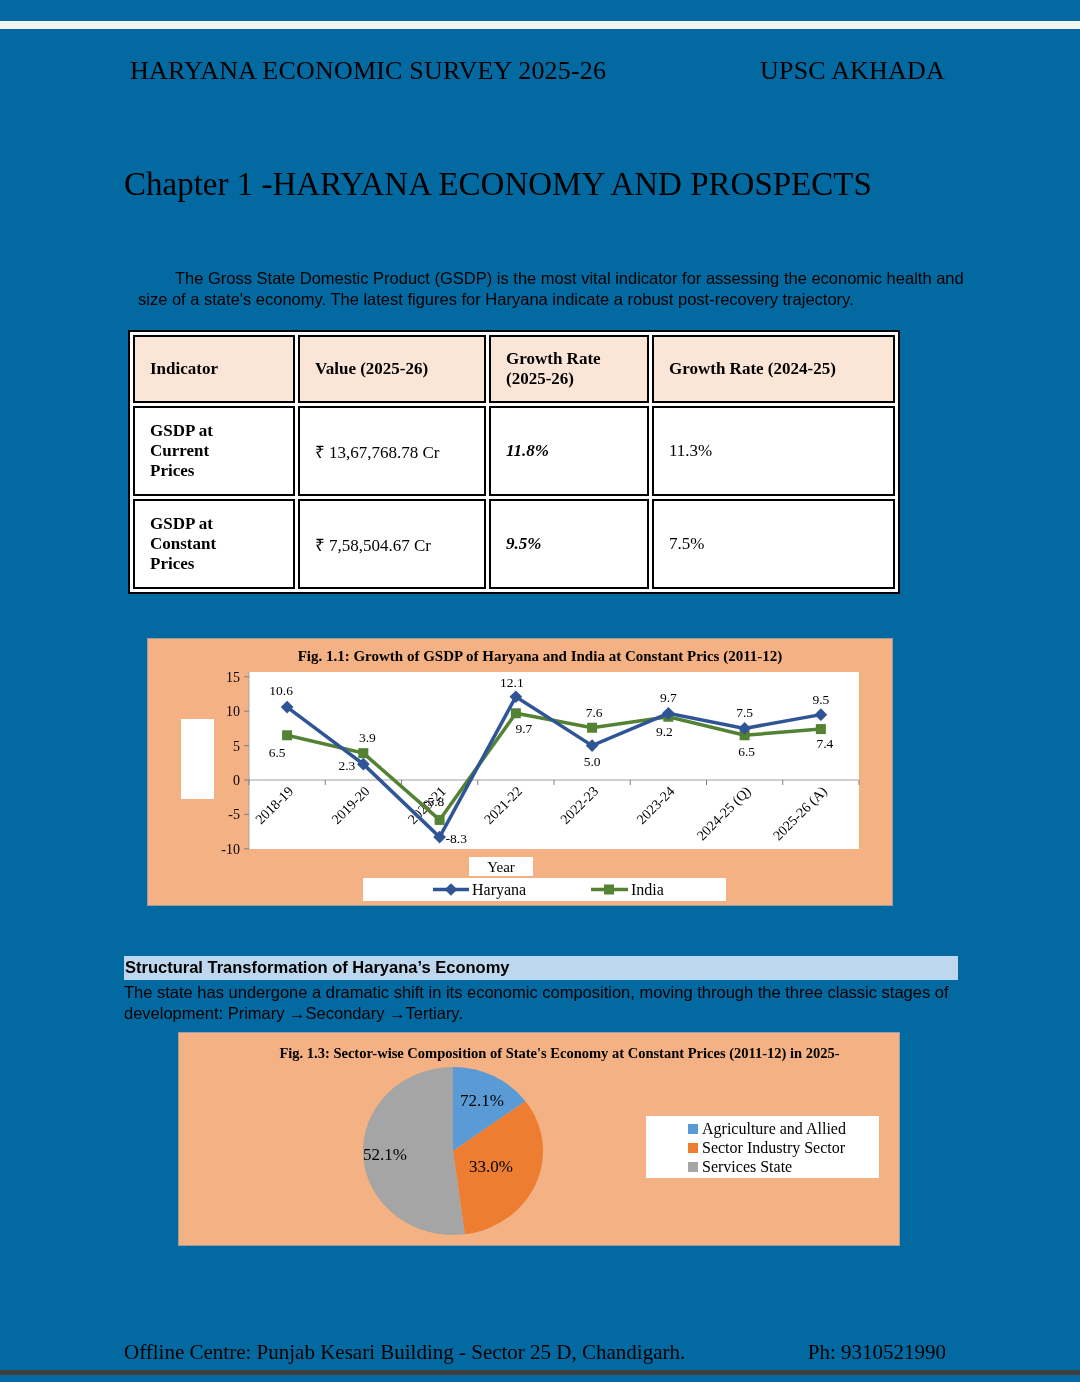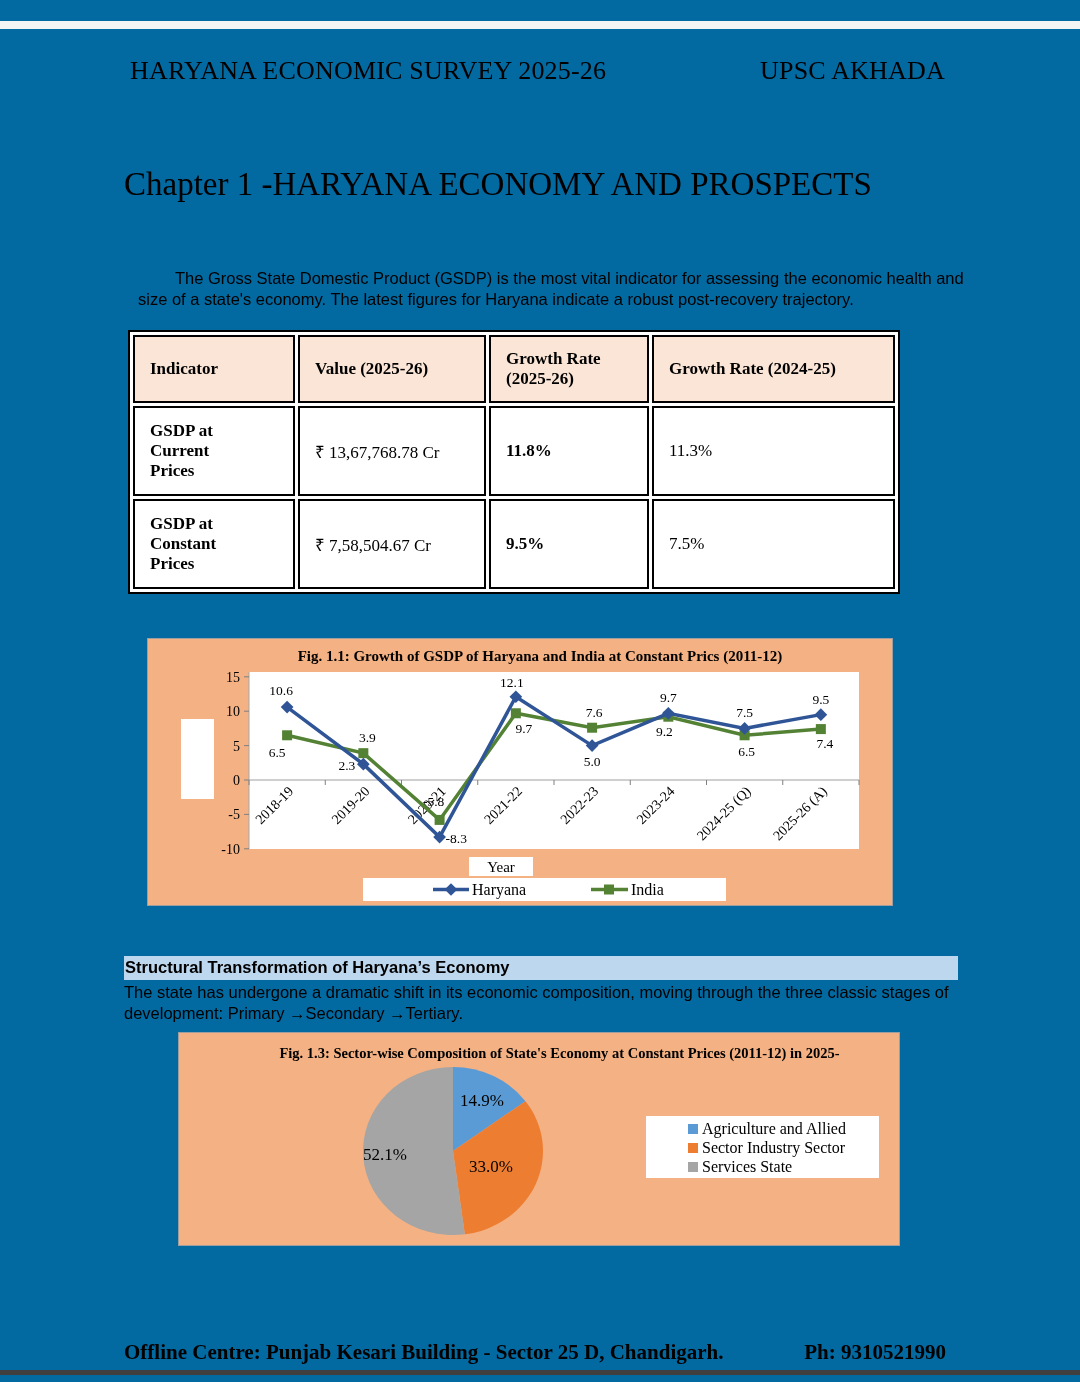--- a/index.html
+++ b/index.html
@@ -33,21 +33,21 @@
     font-size:17px;
   }
   table.gsdp td, table.gsdp th {
     border:2px solid #000; vertical-align:middle;
     text-align:left; padding:6px 8px 6px 15px;
   }
   table.gsdp th { background:#FBE5D6; font-weight:bold; height:68px; }
   table.gsdp td { height:90px; background:#fff; }
   .c1 { width:162px; } .c2 { width:188px; } .c3 { width:160px; } .c4 { width:243px; }
   .ind-wrap { display:inline-block; width:82px; font-weight:bold; }
-  .bold { font-weight:bold; }
+  .bold { font-weight:bold;font-style:italic; }
   
   .chart1-box {
     left:147px; top:638px; width:746px; height:268px;
     background:#F4B183; border:1px solid #9e9e9e;
   }
   .chart1-title {
     position:absolute; left:0; top:9px; width:100%;
     text-align:center; font-weight:bold; font-size:15px;margin-left:20px;
   }
   .chart1-svg { position:absolute; left:0; top:32px; }
@@ -78,21 +78,21 @@
     background:#fff; padding:3px 0 0 12px; font-size:16px;
   }
   .pie-legend .row { height:19px; line-height:19px; white-space:nowrap;margin-left:30px; }
   .pie-legend .sw {
     display:inline-block; width:10px; height:10px; margin-right:4px;
   }
   
   .footer {
     left:124px; top:1340px; width:822px;
     display:flex; justify-content:space-between;
-    font-weight:bold; font-size:21px;
+    font-weight:normal; font-size:21px;
   }
   .bottom-bar { left:0; top:1370px; width:1080px; height:5px; background:#3f3f3f; }
 </style>
 </head>
 <body>
 
 <div class="page">
 
   <div class="abs top-band"></div>
 
@@ -231,21 +231,21 @@
 
   <div class="abs chart2-box">
     <svg class="pie-svg" id="pieChart" width="722" height="214">
         <g>
           <path d="M 274 118 L 274 34 A 90 84 0 0 1 346.477709714001 68.20002710647101 Z" fill="#5B9BD5"></path>
           <path d="M 274 118 L 346.477709714001 68.20002710647101 A 90 84 0 0 1 285.84079231830543 201.26984100983856 Z" fill="#ED7D31"></path>
           <path d="M 274 118 L 285.84079231830543 201.26984100983856 A 90 84 0 1 1 274 34 Z" fill="#A5A5A5"></path>
         </g>
       </svg>
     <div class="chart2-title">Fig. 1.3: Sector-wise Composition of State's Economy at Constant Prices (2011-12) in 2025-</div>
-    <div class="pie-label" style="left:303px; top:68px;">14.9%</div>
+    <div class="pie-label" style="left:303px; top:68px;">72.1%</div>
     <div class="pie-label" style="left:312px; top:134px;">33.0%</div>
     <div class="pie-label" style="left:206px; top:122px;">52.1%</div>
     <div class="pie-legend">
       <div class="row"><span class="sw" id="sw0" style="background: rgb(91, 155, 213);"></span><span>Agriculture and Allied</span></div>
       <div class="row"><span class="sw" id="sw1" style="background: rgb(237, 125, 49);"></span><span>Sector Industry Sector</span></div>
       <div class="row"><span class="sw" id="sw2" style="background: rgb(165, 165, 165);"></span><span>Services State</span></div>
     </div>
   </div>
 
   <div class="abs footer">

